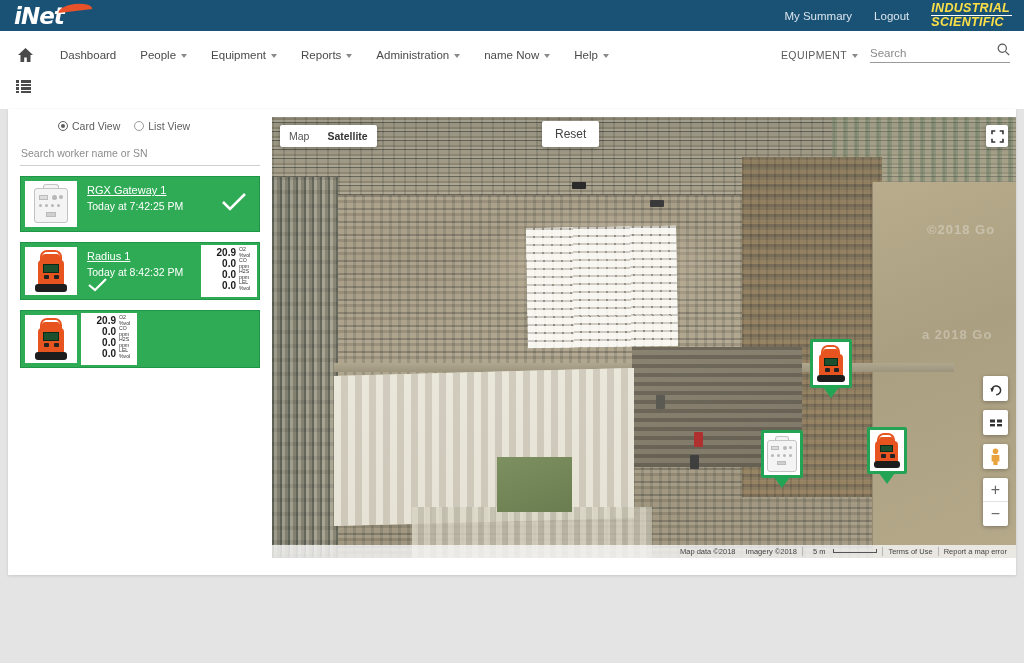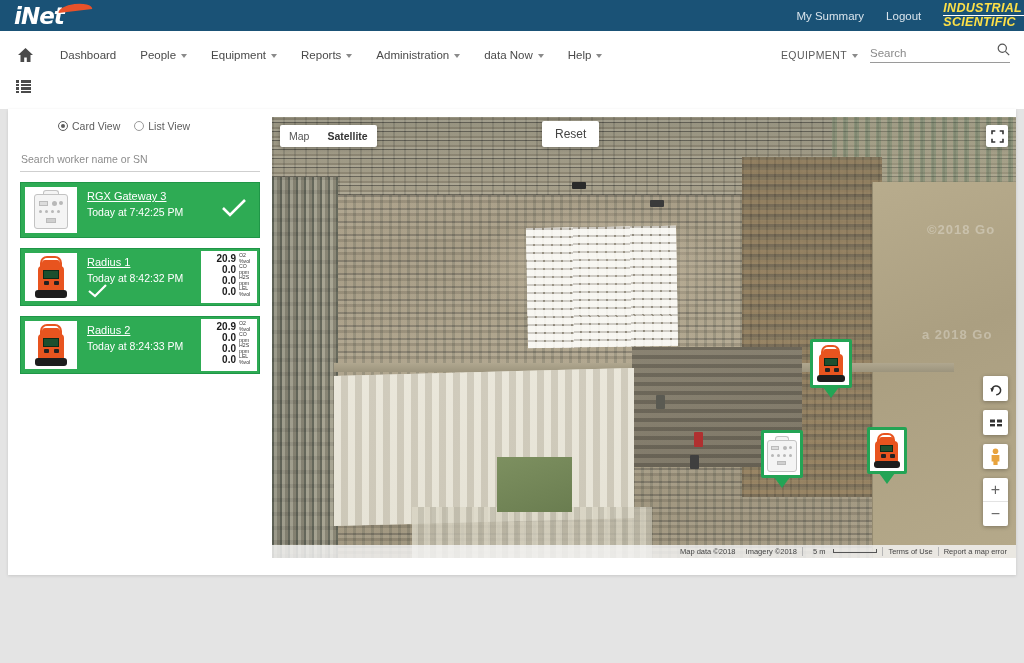--- a/index.html
+++ b/index.html
@@ -23,20 +23,21 @@
     font-weight: bold; font-style: italic; font-size: 23px; color: #ffffff;
     letter-spacing: -1px; line-height: 26px;
   }
   .logo-swoosh {
     position: absolute; right: 2px; top: 1px; width: 34px; height: 7px;
     background: #e8522a; border-radius: 50% 50% 0 0 / 100% 100% 0 0;
     transform: rotate(-7deg);
   }
   .brand-right {
     margin-left: auto; display: flex; align-items: center; gap: 22px;
+    padding-right: 12px;
   }
   .brand-link {
     color: #d9e4ec; font-size: 11.5px; text-decoration: none; cursor: pointer;
   }
   .is-logo {
     color: #fde047; font-weight: bold; font-style: italic;
     font-size: 12.5px; line-height: 13px; text-align: left;
     letter-spacing: 0.3px; padding-bottom: 1px;
   }
   .is-logo .l1 { border-bottom: 1.5px solid #ffffff; display: inline-block; padding-right: 2px; }
@@ -93,21 +94,21 @@
   .panel {
     position: absolute; left: 8px; top: 109px; width: 1008px; height: 466px;
     background: #ffffff; box-shadow: 0 1px 3px rgba(0,0,0,.13);
   }
 
   
   .sidebar {
     position: absolute; left: 0; top: 0; width: 264px; height: 466px;
     background: #ffffff; padding: 11px 12px 0 12px;
   }
-  .viewtoggle { display: flex; align-items: flex-start; gap: 14px; margin-bottom: 17px; padding-left: 38px; }
+  .viewtoggle { display: flex; align-items: flex-start; gap: 14px; margin-bottom: 11px; padding-left: 38px; }
   .radio-opt { display: flex; align-items: center; gap: 4px; cursor: pointer; font-size: 10.5px; color: #5d5d5d; }
   .radio {
     width: 10px; height: 10px; border-radius: 50%; border: 1px solid #9a9a9a;
     background: #fff; position: relative; flex: none;
   }
   .radio.on { border-color: #5d5d5d; }
   .radio.on::after {
     content: ""; position: absolute; left: 2px; top: 2px; width: 4px; height: 4px;
     border-radius: 50%; background: #5d5d5d;
   }
@@ -380,21 +381,21 @@
   </div>
   <div class="nav-item">
     <span>Reports</span>
     <i class="caret"></i>
   </div>
   <div class="nav-item">
     <span>Administration</span>
     <i class="caret"></i>
   </div>
   <div class="nav-item">
-    <span>data Now</span>
+    <span>name Now</span>
     <i class="caret"></i>
   </div>
   <div class="nav-item">
     <span>Help</span>
     <i class="caret"></i>
   </div>
 
   <div class="nav-right">
     <div class="equip-sel">
       <span>EQUIPMENT</span>
@@ -459,21 +460,21 @@
           <div class="rgx-dot" style="left:18px;top:11px;width:5px;height:5px;"></div>
           <div class="rgx-dot" style="left:25px;top:11px;width:4px;height:4px;"></div>
           <div class="rgx-dot" style="left:5px;top:20px;width:3px;height:3px;"></div>
           <div class="rgx-dot" style="left:11px;top:20px;width:3px;height:3px;"></div>
           <div class="rgx-dot" style="left:17px;top:20px;width:3px;height:3px;"></div>
           <div class="rgx-dot" style="left:23px;top:20px;width:3px;height:3px;"></div>
           <div class="rgx-screen" style="left:12px;top:28px;width:10px;height:5px;background:#cfcfcf;"></div>
         </div>
       </div>
       <div class="card-body">
-        <div class="dev-name">RGX Gateway 3</div>
+        <div class="dev-name">RGX Gateway 1</div>
         <div class="dev-time">Today at 7:42:25 PM</div>
         <span class="check-right">
           <svg width="26" height="20" viewBox="0 0 26 20">
               <polyline points="2,10 9,17 24,2" fill="none" stroke="#ffffff" stroke-width="2.6"></polyline>
             </svg>
         </span>
       </div>
     </div>
 
     
@@ -531,24 +532,20 @@
       <div class="thumb">
         <div class="radius-dev">
           <div class="rad-hoop"></div>
           <div class="rad-top"></div>
           <div class="rad-body"></div>
           <div class="rad-disp"></div>
           <div class="rad-btn" style="left:10px;top:25px;"></div>
           <div class="rad-btn" style="left:20px;top:25px;"></div>
           <div class="rad-base"></div>
         </div>
-      </div>
-      <div class="card-body">
-        <div class="dev-name">Radius 2</div>
-        <div class="dev-time">Today at 8:24:33 PM</div>
       </div>
       <div class="readings">
         <div class="rrow">
           <span class="rval">20.9</span>
           <span class="runit">
             <span>O2</span><br><span>%vol</span>
           </span>
         </div>
         <div class="rrow">
           <span class="rval">0.0</span>

